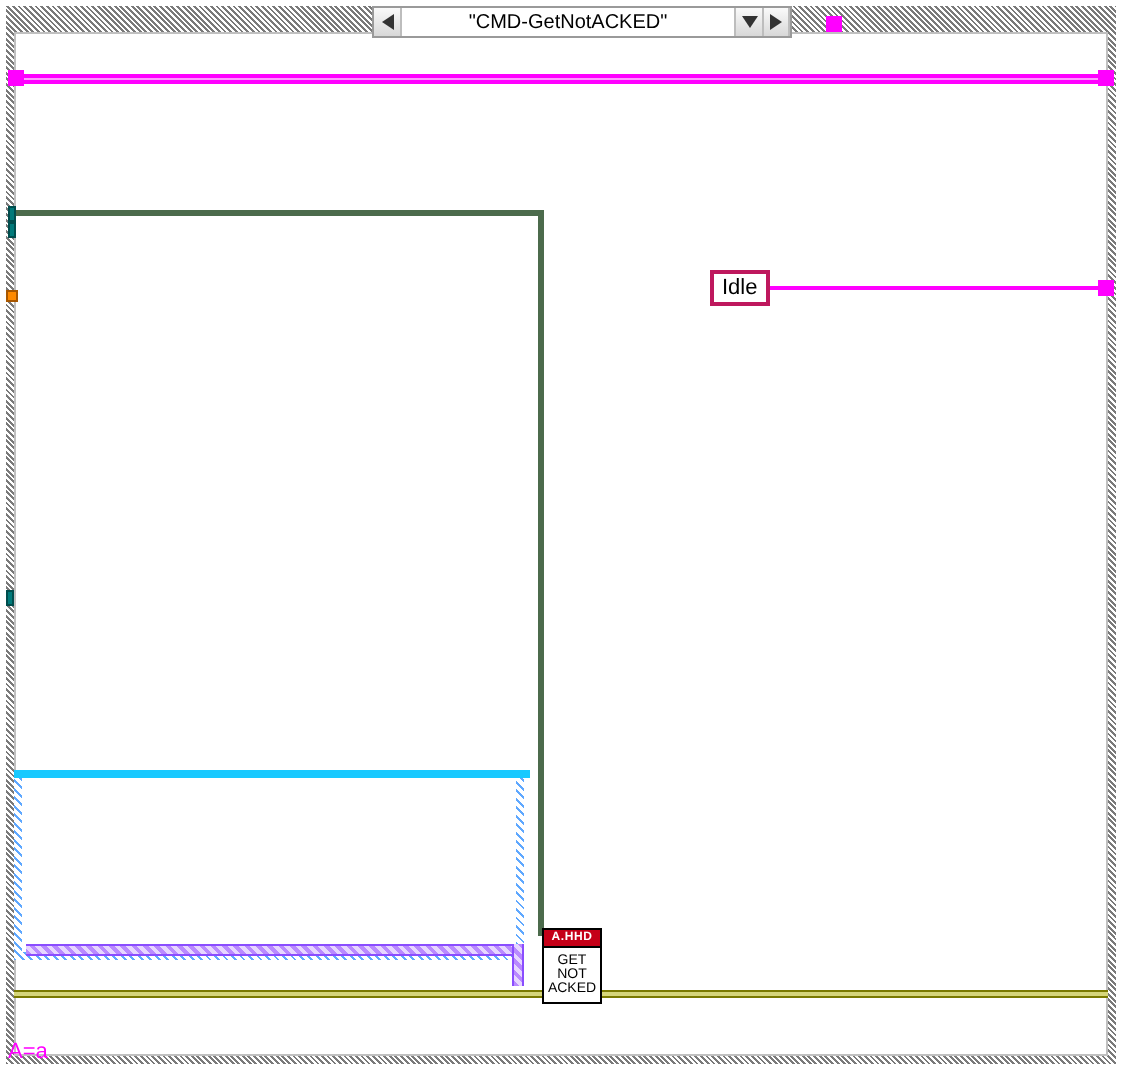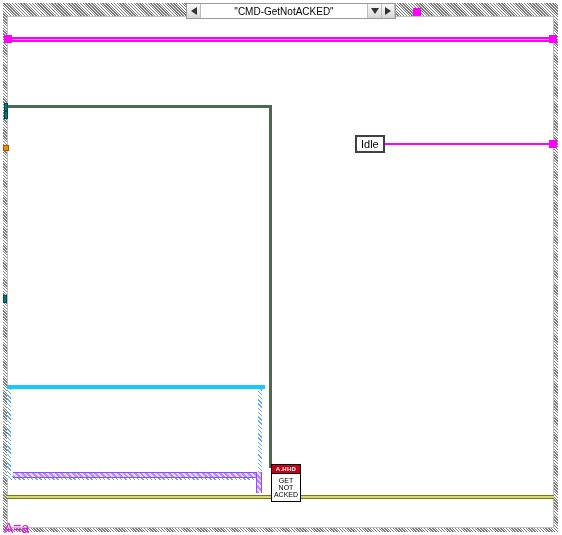--- a/index.html
+++ b/index.html
@@ -94,21 +94,21 @@
     width: 6px;
     height: 6px;
     background: #ff8a00;
     border: 1px solid #a85700;
   }
   
   .idle-box {
     position: absolute;
     left: 355px;
     top: 135px;
-    border: 2px solid #404040;
+    border: 2px solid #be185d;
     background: #fff;
     padding: 1px 4px;
     font-size: 11px;
     color: #000;
   }
   
   .vi-node {
     position: absolute;
     left: 271px;
     top: 464px;
@@ -238,21 +238,21 @@
     top: 143px;
     width: 171px;
     height: 2px;
     background: #ff00ff;
   }
   
   .aa-label {
     position: absolute;
     left: 4px;
     top: 520px;
-    font-size: 14px;
+    font-size: 11px;
     color: #ff00ff;
   }
 </style>
 </head>
 <body>
 
 <div class="outer-frame"></div>
 <div class="inner-plain"></div>
 
 <div class="case-selector">

